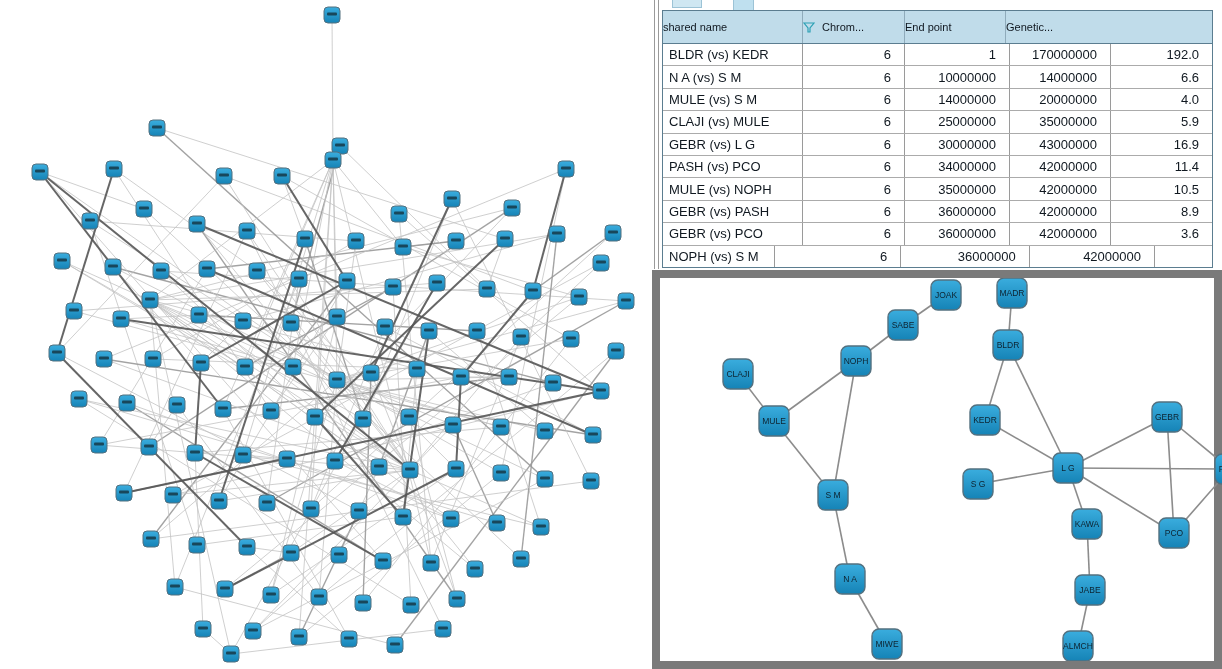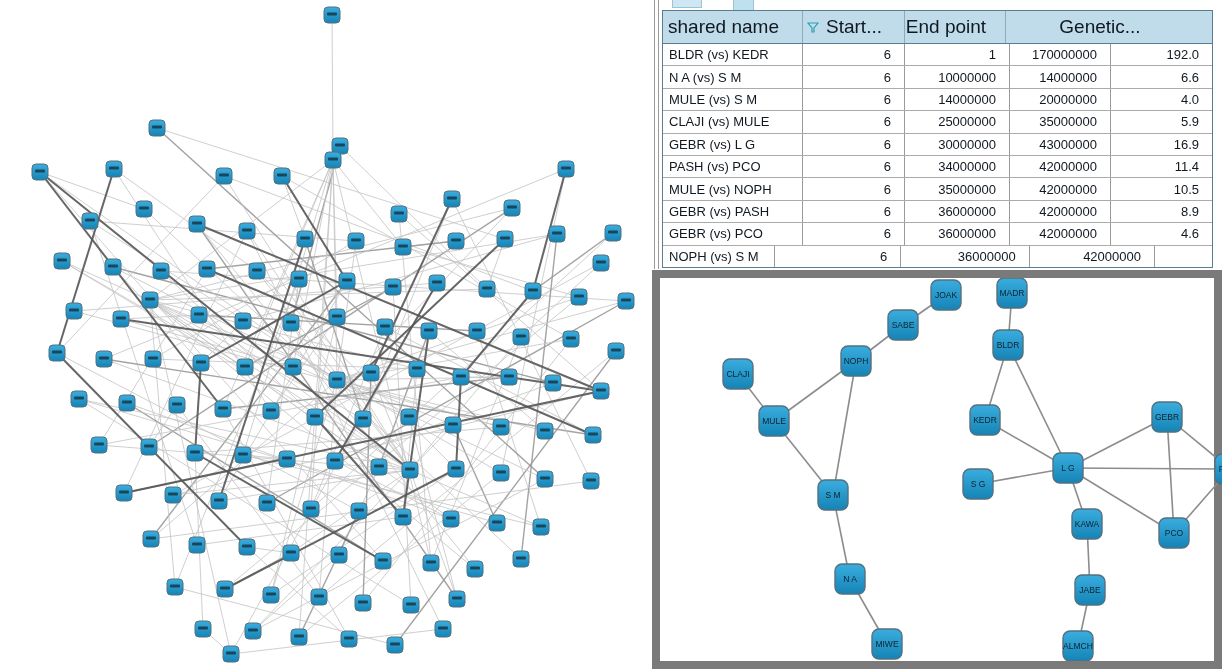--- a/index.html
+++ b/index.html
@@ -17,22 +17,22 @@
   .frag-a{position:absolute;left:672px;top:0;width:30px;height:8px;background:#cfe7f2;border:1px solid #9cc3d6;border-top:none;}
   .frag-b{position:absolute;left:733px;top:0;width:21px;height:11px;background:#bfe0ef;border:1px solid #9cc3d6;border-top:none;}
   
   .table-panel{
     position:absolute;left:662px;top:10px;width:551px;height:258px;
     border:1px solid #5b7d90;background:#ffffff;display:flex;flex-direction:column;
     font-size:13px;color:#101820;
   }
   .t-header{display:flex;height:33px;background:#c0dcea;border-bottom:1px solid #5b7d90;align-items:center;flex:none;}
   .t-header .hc{
-    height:100%;display:flex;align-items:center;justify-content:center;
-    padding-right:18px;border-right:1px solid #8fabbb;font-size:19px;white-space:nowrap;overflow:hidden;
+    height:100%;display:flex;align-items:center;justify-content:flex-start;
+    padding-right:18px;border-right:1px solid #8fabbb;font-size:11px;white-space:nowrap;overflow:hidden;
   }
   .t-header .hc:last-child{border-right:none;}
   .funnel{margin-right:7px;display:inline-flex;flex:none;}
   .t-body{flex:1;display:flex;flex-direction:column;}
   .t-row{flex:1;display:flex;border-bottom:1px solid #ababab;}
   .t-row:last-child{border-bottom:none;gap:44px;}
   .t-row .tc{
     display:flex;align-items:center;justify-content:flex-end;
     padding-right:13px;border-right:1px solid #9a9a9a;white-space:nowrap;overflow:hidden;
   }
@@ -747,21 +747,21 @@
     <div class="t-header">
       <div class="hc c0">
         <span>shared name</span>
       </div>
       <div class="hc c1">
         <span class="funnel">
           <svg width="12" height="11" viewBox="0 0 12 11">
             <path d="M1 1 L11 1 L7 6 L7 10 L5 10 L5 6 Z" fill="none" stroke="#2aa0b4" stroke-width="1.2"></path>
           </svg>
         </span>
-        <span>Start...</span>
+        <span>Chrom...</span>
       </div>
       <div class="hc c3">
         <span>End point</span>
       </div>
       <div class="hc c4">
         <span>Genetic...</span>
       </div>
     </div>
     <div class="t-body" id="tableBody">
         <div class="t-row">
@@ -818,21 +818,21 @@
           <div class="tc c1">6</div>
           <div class="tc c2">36000000</div>
           <div class="tc c3">42000000</div>
           <div class="tc c4">8.9</div>
         </div>
         <div class="t-row">
           <div class="tc c0 name">GEBR (vs) PCO</div>
           <div class="tc c1">6</div>
           <div class="tc c2">36000000</div>
           <div class="tc c3">42000000</div>
-          <div class="tc c4">4.6</div>
+          <div class="tc c4">3.6</div>
         </div>
         <div class="t-row">
           <div class="tc c0 name">NOPH (vs) S M</div>
           <div class="tc c1">6</div>
           <div class="tc c2">36000000</div>
           <div class="tc c3">42000000</div>
           <div class="tc c4">9.9</div>
         </div>
       </div>
   </div>

